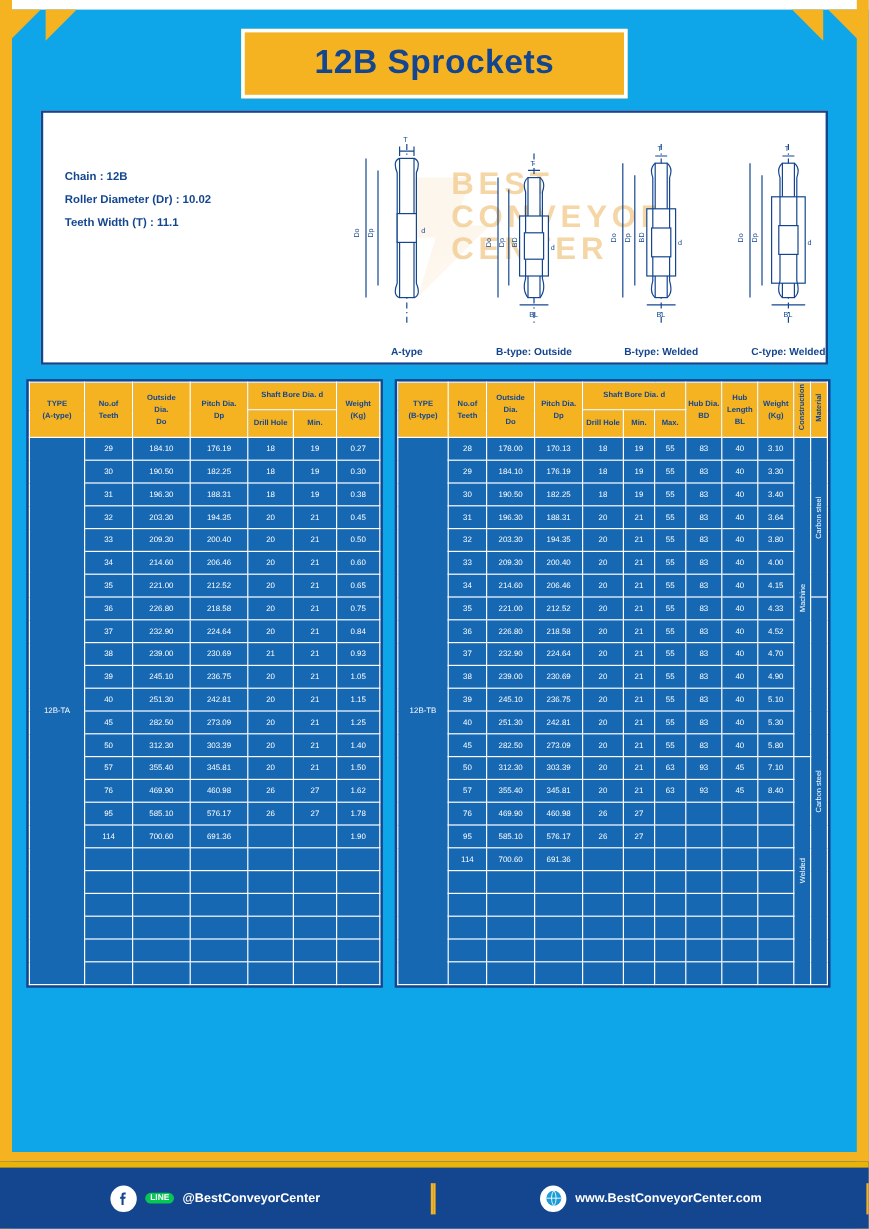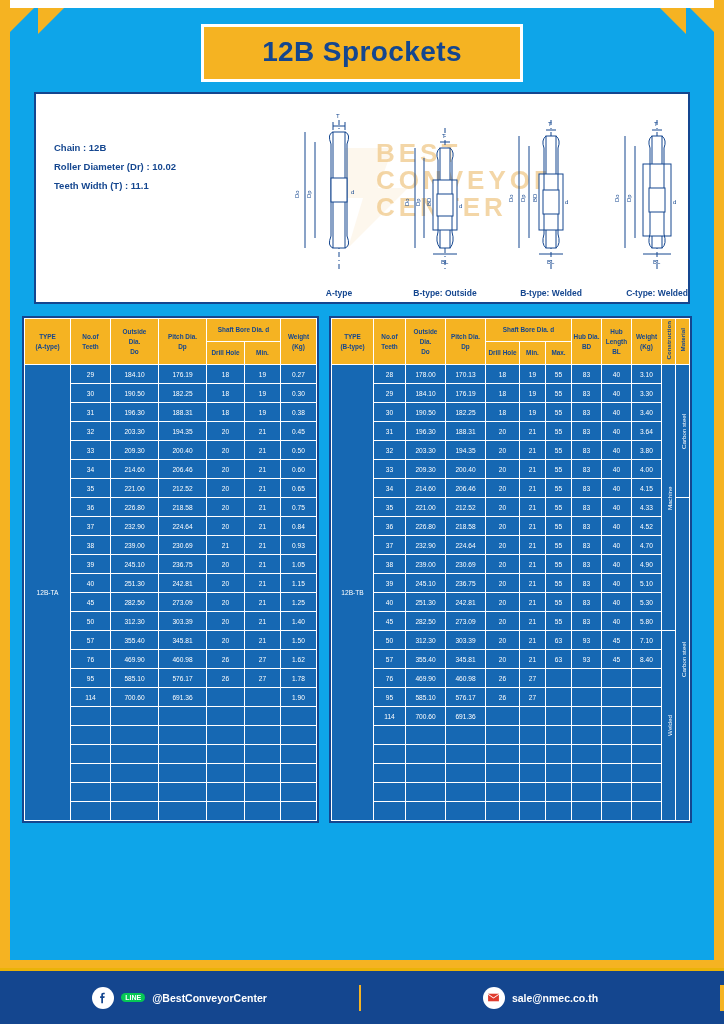--- a/index.html
+++ b/index.html
@@ -82,21 +82,21 @@
   thead th { background: #f5b322; color:#14468f; font-size: 6.4px; line-height: 10px; height: 23px; }
   tbody td { height: 19px; font-weight: normal; font-size: 6.6px; }
   .vert { writing-mode: vertical-rl; transform: rotate(180deg); white-space: nowrap; font-size:6.2px; }
   td.vert { font-weight: normal; }
   .blankrow td { height: 19px; }
 
   .footer {
     position:absolute; left:0; bottom:0; width: 724px; height: 56px;
     background: #14468f;
     display:flex; align-items:center;
-    border-top: 3px solid #eab308;
+    border-top: 5px solid #eab308;
   }
   .fcell { flex:1; display:flex; align-items:center; justify-content:center; gap:7px; color:#fff; font-size:10.5px; font-weight:bold; }
   .fdiv { width:2px; height:26px; background:#f5b322; }
   .circ { width:22px; height:22px; border-radius:50%; background:#fff; display:flex; align-items:center; justify-content:center; }
   .footbar { position:absolute; left:0; bottom:56px; width:724px; height:8px; background:#f5b322; }
   .sidebar-l { position:absolute; left:0; top:0; width:10px; height:1024px; background:#f5b322; }
   .sidebar-r { position:absolute; right:0; top:0; width:10px; height:1024px; background:#f5b322; }
   .topbar { position:absolute; left:0; top:0; width:724px; height:8px; background:#ffffff; }
 </style>
 </head>
@@ -788,25 +788,25 @@
     <div class="fcell">
       <span class="circ">
         <svg width="14" height="14" viewBox="0 0 24 24">
             <path fill="#14468f" d="M15 3h-2.5C10 3 9 4.5 9 6.6V9H7v3h2v9h3v-9h2.4l.6-3H12V6.8c0-.7.2-1.1 1.1-1.1H15V3z"></path>
           </svg>
       </span>
       <span style="background:#06c755;color:#fff;border-radius:6px;padding:1px 4px;font-size:7px;">LINE</span>
       <span>@BestConveyorCenter</span>
     </div>
     <div class="fdiv"></div>
+    <div class="fdiv"></div>
     <div class="fcell">
       <span class="circ">
-        <svg width="13" height="13" viewBox="0 0 24 24">
-            <path fill="#e03b2f" d="M2 5h20v14H2z"></path>
-            <path fill="#fff" d="M2 5l10 7 10-7v2l-10 7L2 7z"></path>
+        <svg width="15" height="15" viewBox="0 0 24 24">
+            <circle cx="12" cy="12" r="10" fill="#1a9cd8"></circle>
+            <path d="M2 12h20M12 2c4 4 4 16 0 20M12 2c-4 4-4 16 0 20" stroke="#fff" fill="none" stroke-width="1.2"></path>
           </svg>
       </span>
-      <span>sale@nmec.co.th</span>
+      <span>www.BestConveyorCenter.com</span>
     </div>
-    <div class="fdiv"></div>
     <div class="fdiv"></div>
   </div>
 </div>
 
 </body></html>

